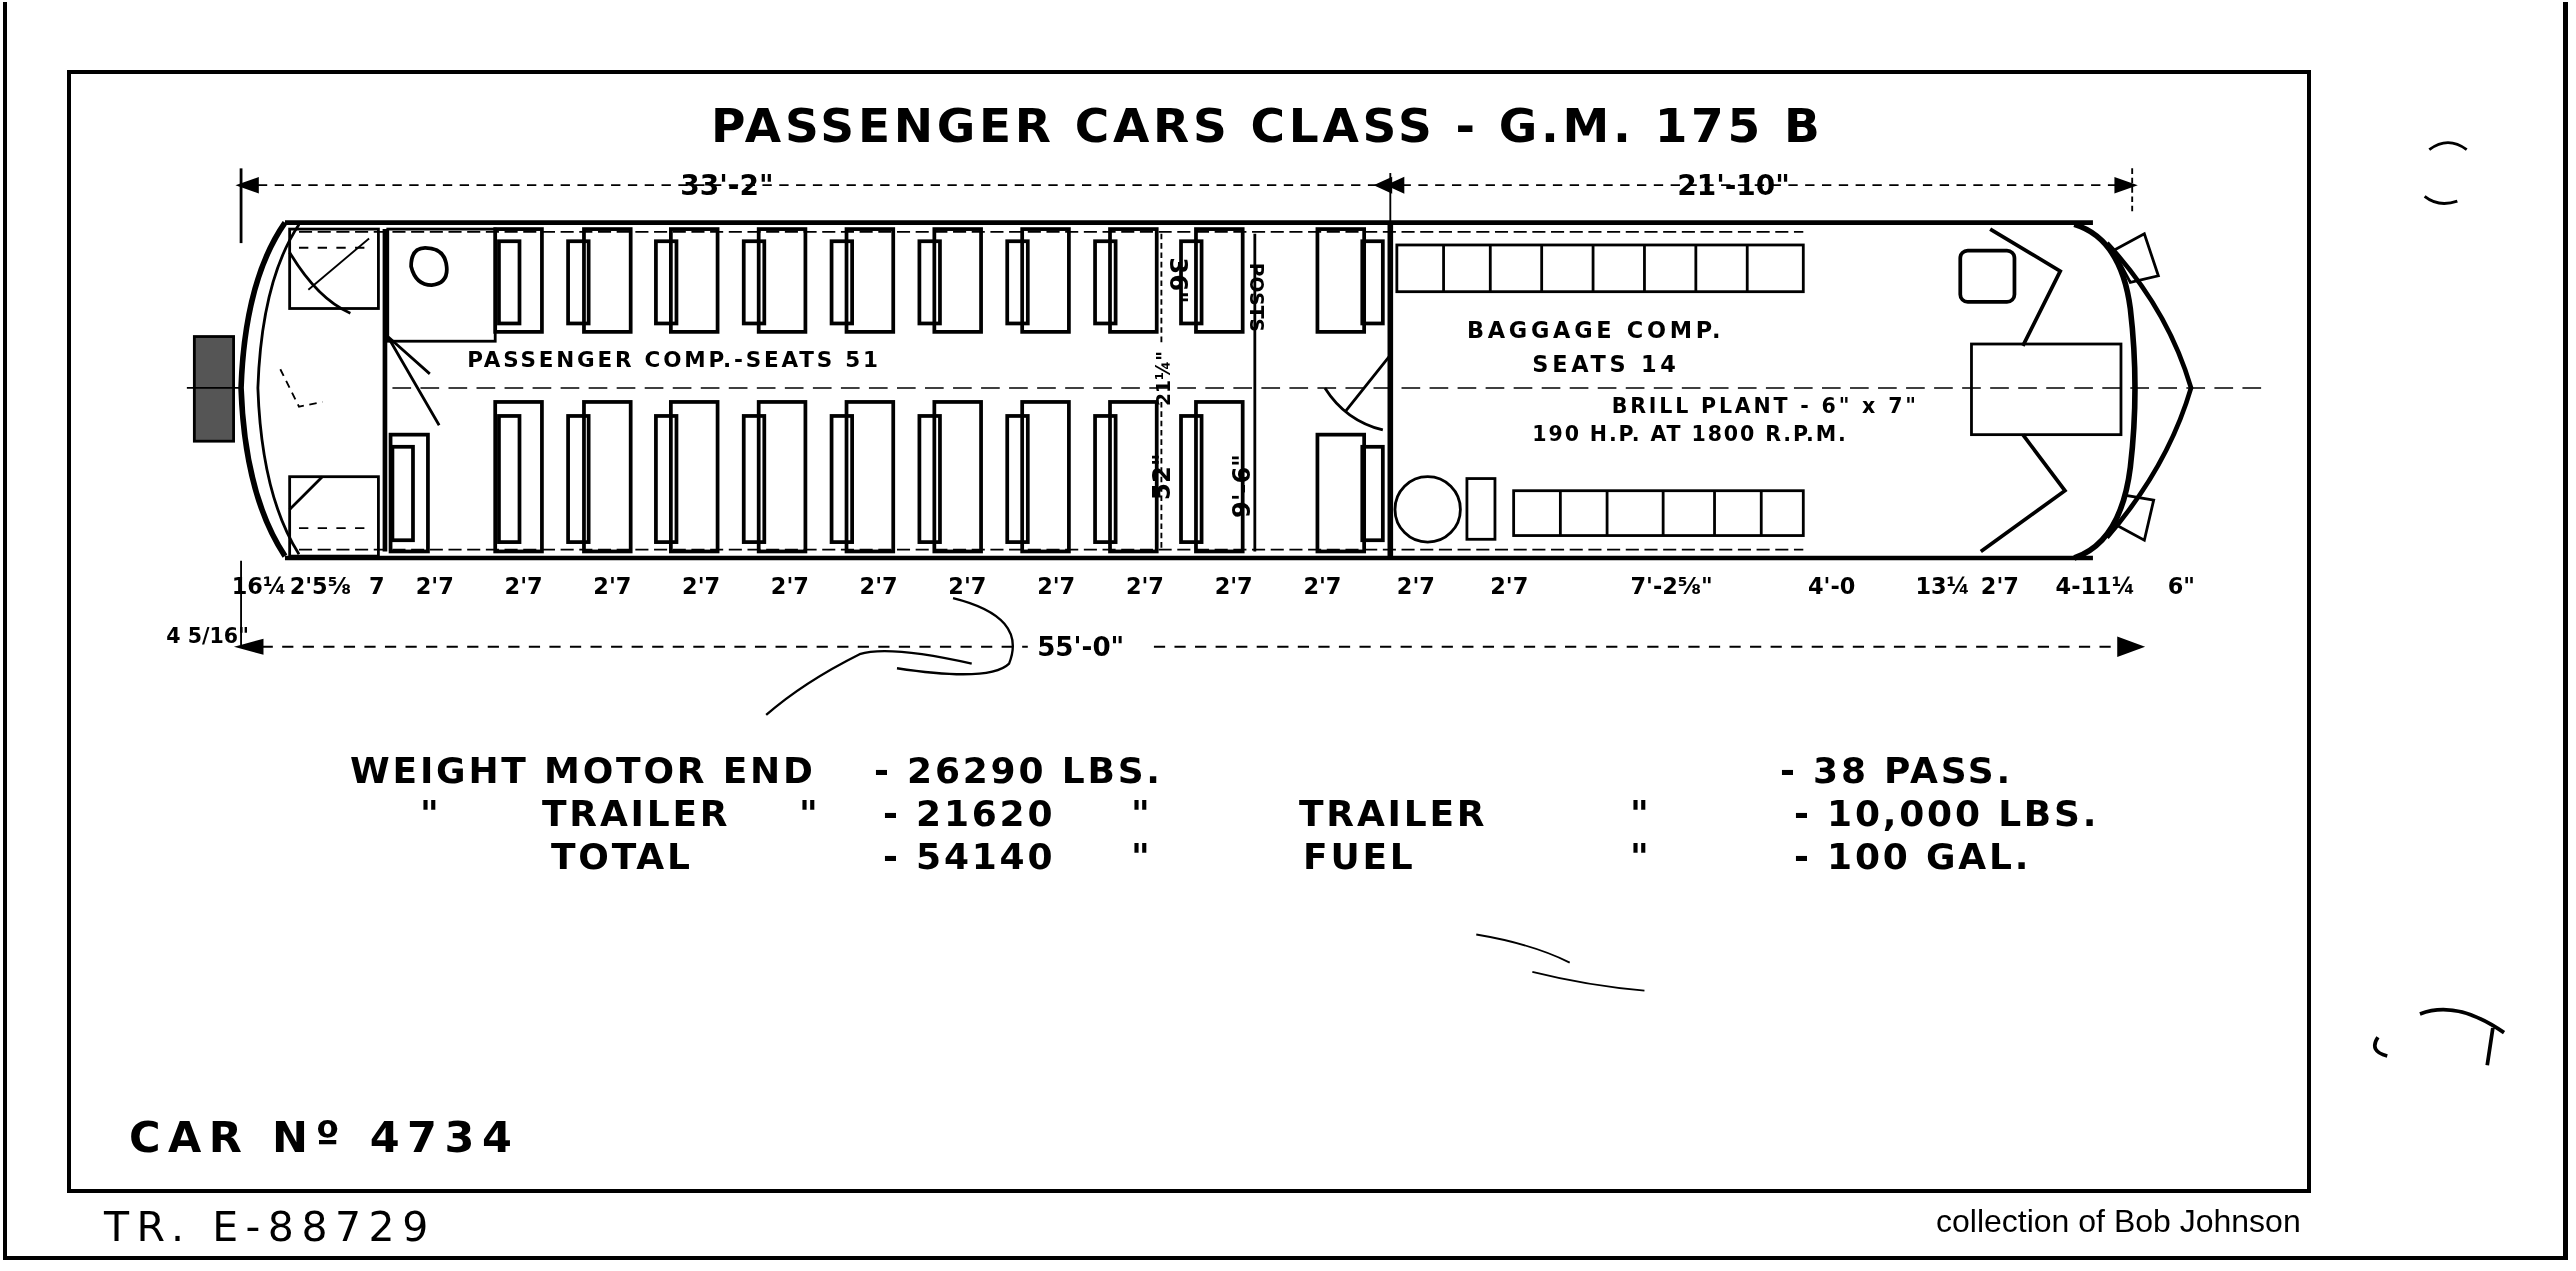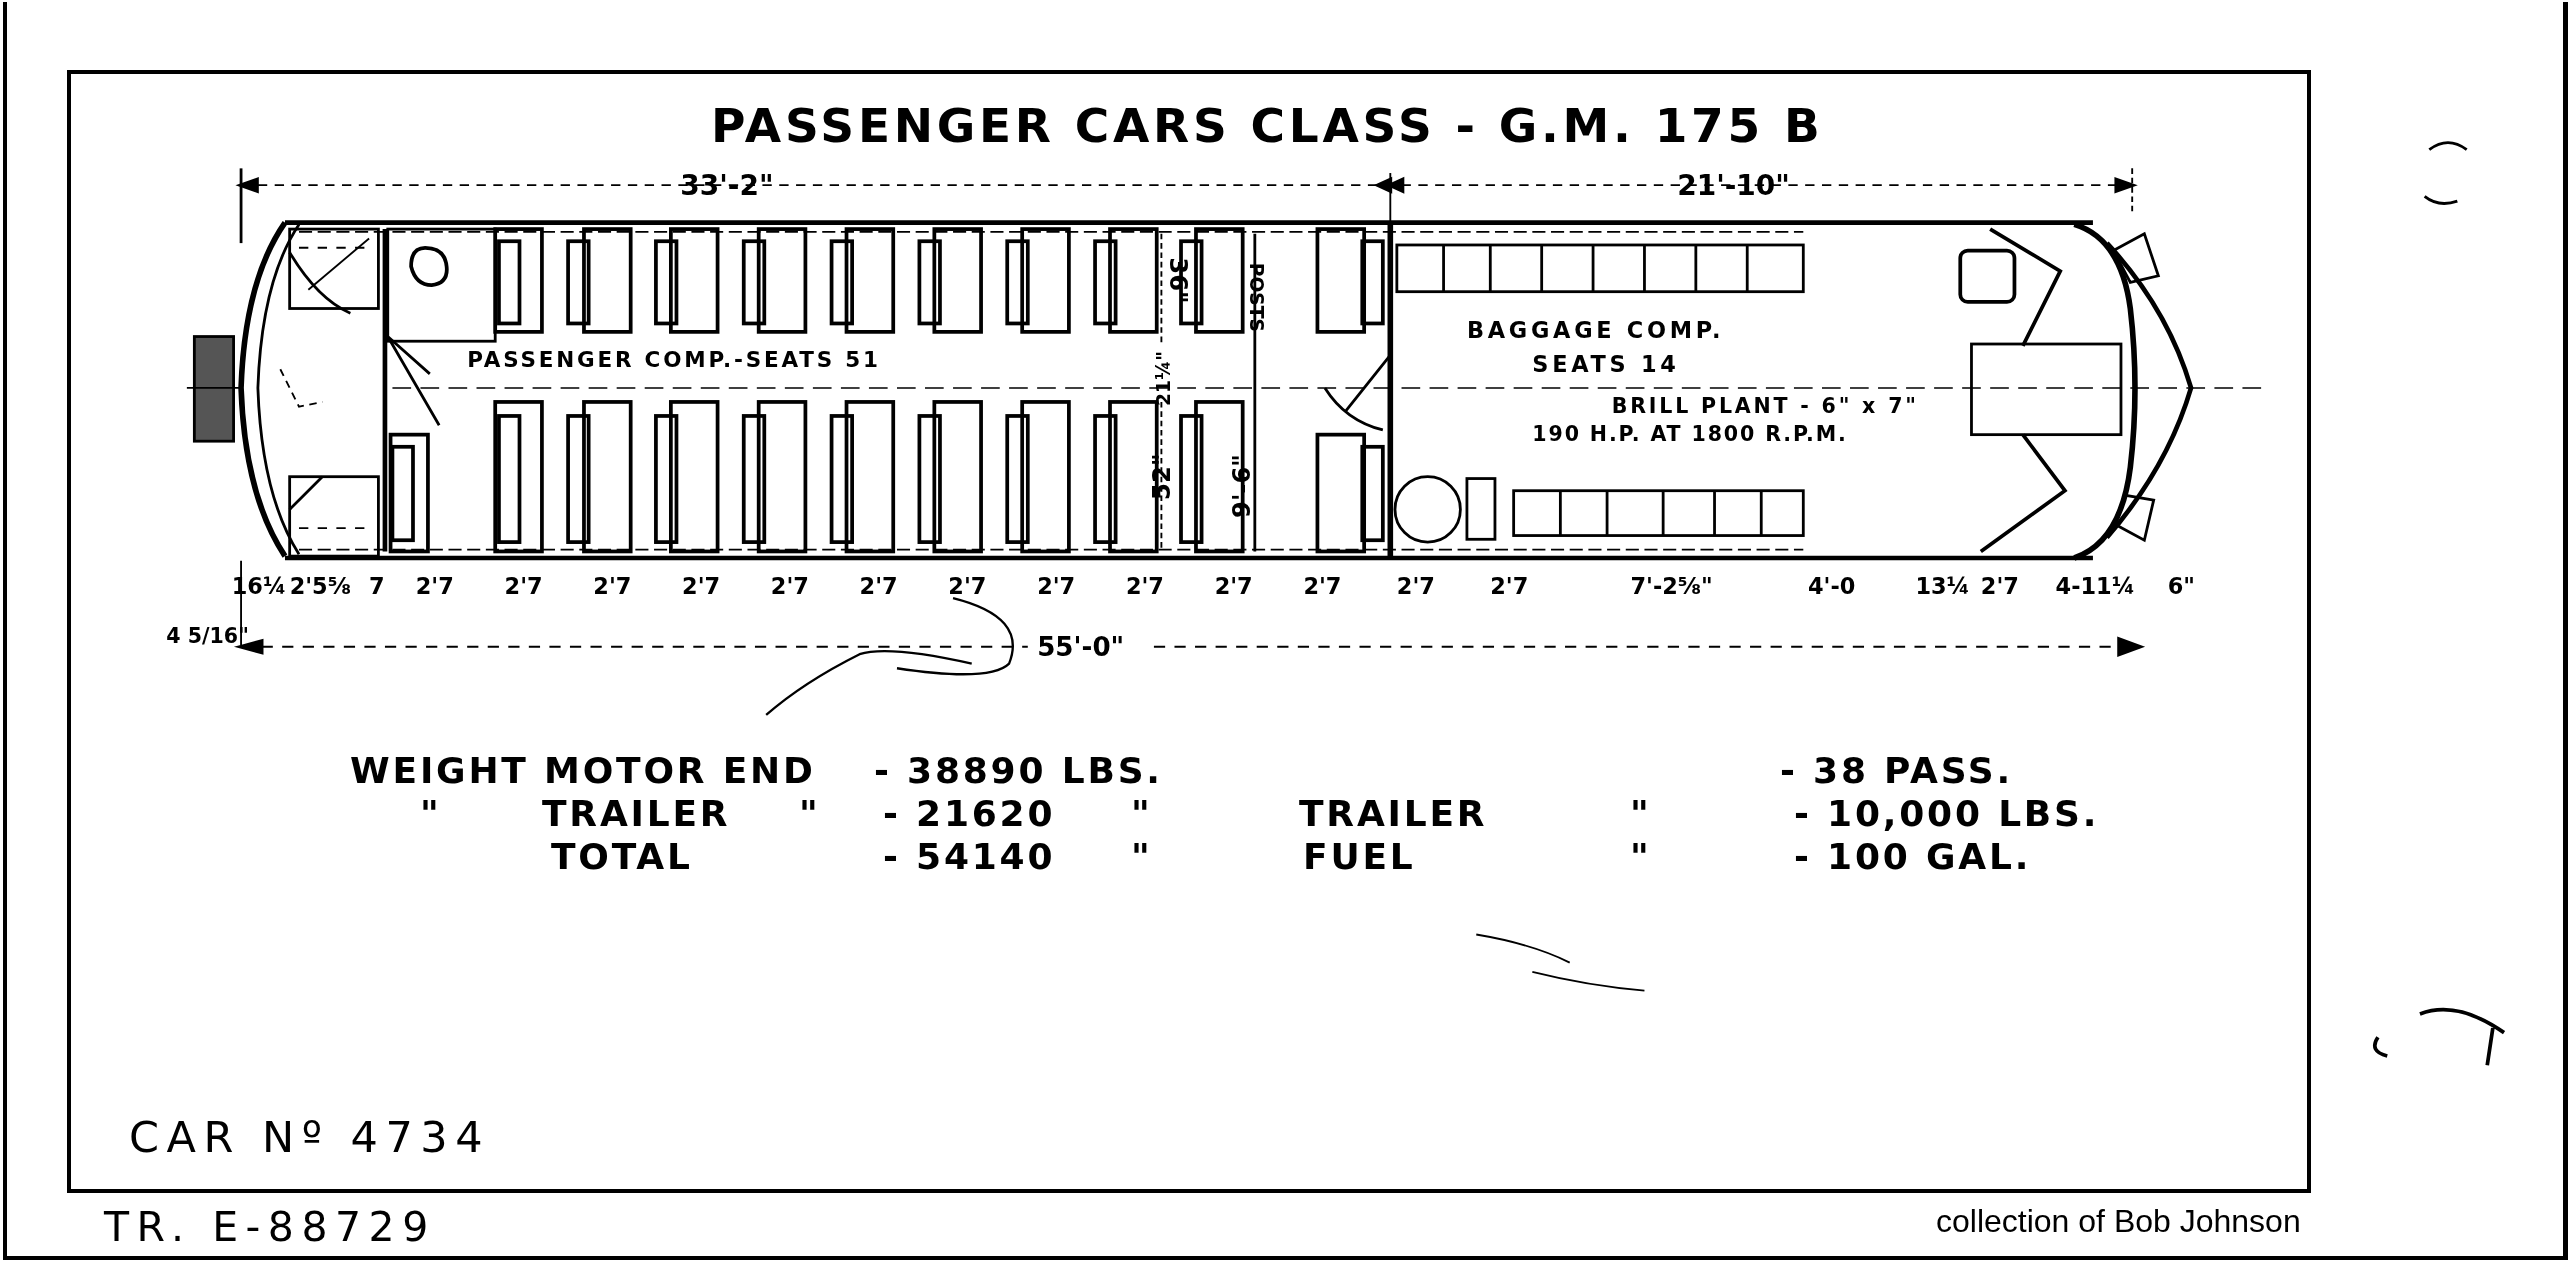--- a/index.html
+++ b/index.html
@@ -6,21 +6,21 @@
   body { width: 2576px; height: 1272px; position: relative; overflow: hidden;
          font-family: "DejaVu Sans", sans-serif; color: #000; }
   .abs { position: absolute; }
   .frame-outer { left: 2.8px; top: 1.9px; width: 2565px; height: 1258px;
                  border-left: 4.7px solid #000; border-right: 5.6px solid #000; border-bottom: 4.7px solid #000; box-sizing: border-box; }
   .frame-inner { left: 67px; top: 70px; width: 2244px; height: 1123px; border: 4.7px solid #000; box-sizing: border-box; }
   .hand { font-family: "DejaVu Sans", sans-serif; font-weight: bold; letter-spacing: 2.8px; white-space: nowrap; }
   .title { left: 687px; top: 98px; font-size: 47px; letter-spacing: 3.7px; margin-left: 24px; }
   .specs { font-size: 36px; letter-spacing: 2.8px; }
   .spec-cell { position: absolute; white-space: nowrap; }
-  .car-no { left: 129px; top: 1112px; font-size: 43px; font-weight: normal; letter-spacing: 7.5px; }
+  .car-no { left: 129px; top: 1112px; font-size: 43px; font-weight: bold; letter-spacing: 7.5px; }
   .tr-no { left: 104px; top: 1203px; font-size: 41px; font-weight: normal; letter-spacing: 7.5px; }
   .collection { left: 1936px; top: 1203px; font-family: "Liberation Sans", sans-serif; font-size: 32px; font-weight: normal; letter-spacing: 0; }
   svg text { font-family: "DejaVu Sans", sans-serif; font-weight: bold; }
 </style>
 </head>
 <body>
 
 <div class="abs frame-outer"></div>
 <div class="abs frame-inner"></div>
 
@@ -207,21 +207,21 @@
     <text x="1935" y="636">4'-0</text>
     <text x="2050" y="636">13¼</text>
     <text x="2120" y="636">2'7</text>
     <text x="2200" y="636">4-11¼</text>
     <text x="2320" y="636">6"</text>
   </g>
 </svg>
 
 <div class="abs hand specs" style="left:0;top:12px;width:2576px;height:1272px;">
   <span class="spec-cell" style="left:350px;top:738px">WEIGHT  MOTOR  END</span>
-  <span class="spec-cell" style="left:874px;top:738px">- 38890 LBS.</span>
+  <span class="spec-cell" style="left:874px;top:738px">- 26290 LBS.</span>
 
   <span class="spec-cell" style="left:420px;top:781px">"</span>
   <span class="spec-cell" style="left:542px;top:781px">TRAILER</span>
   <span class="spec-cell" style="left:799px;top:781px">"</span>
   <span class="spec-cell" style="left:883px;top:781px">- 21620</span>
   <span class="spec-cell" style="left:1131px;top:781px">"</span>
 
   <span class="spec-cell" style="left:551px;top:824px">TOTAL</span>
   <span class="spec-cell" style="left:883px;top:824px">- 54140</span>
   <span class="spec-cell" style="left:1131px;top:824px">"</span>

